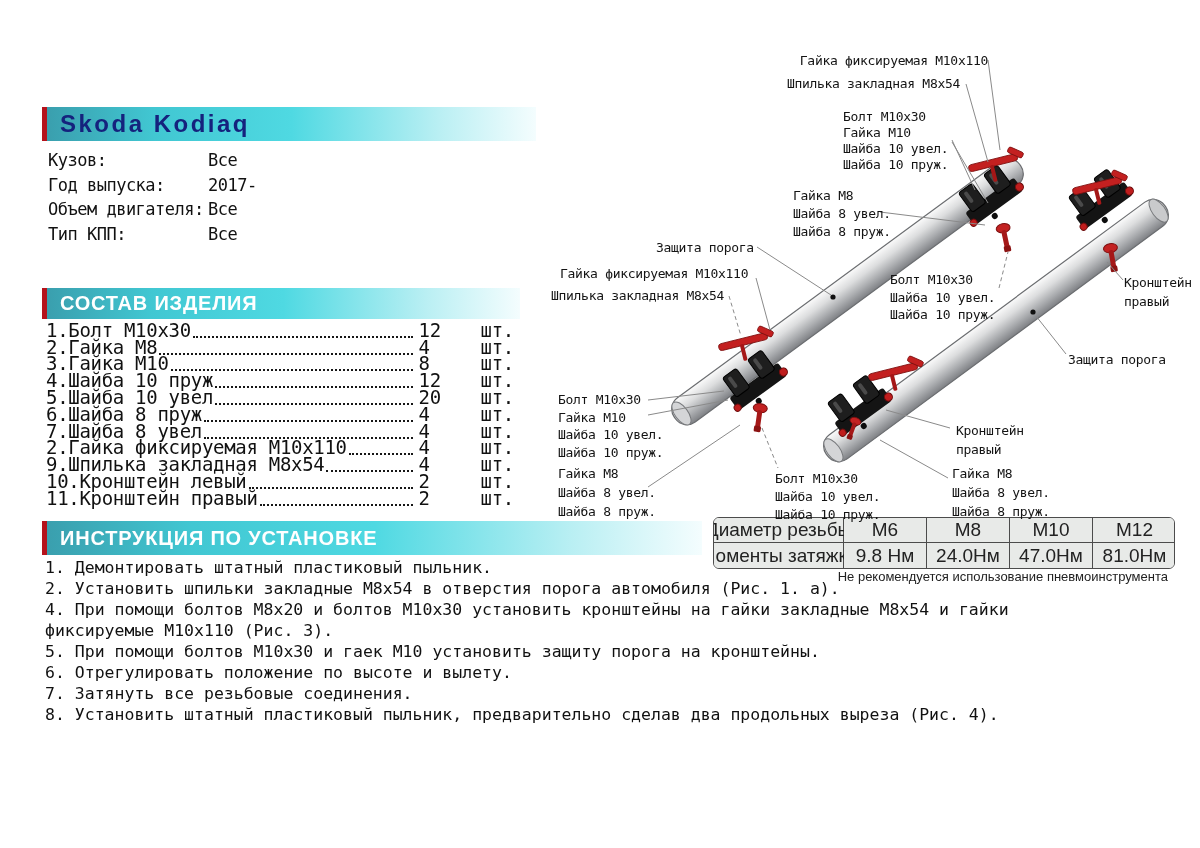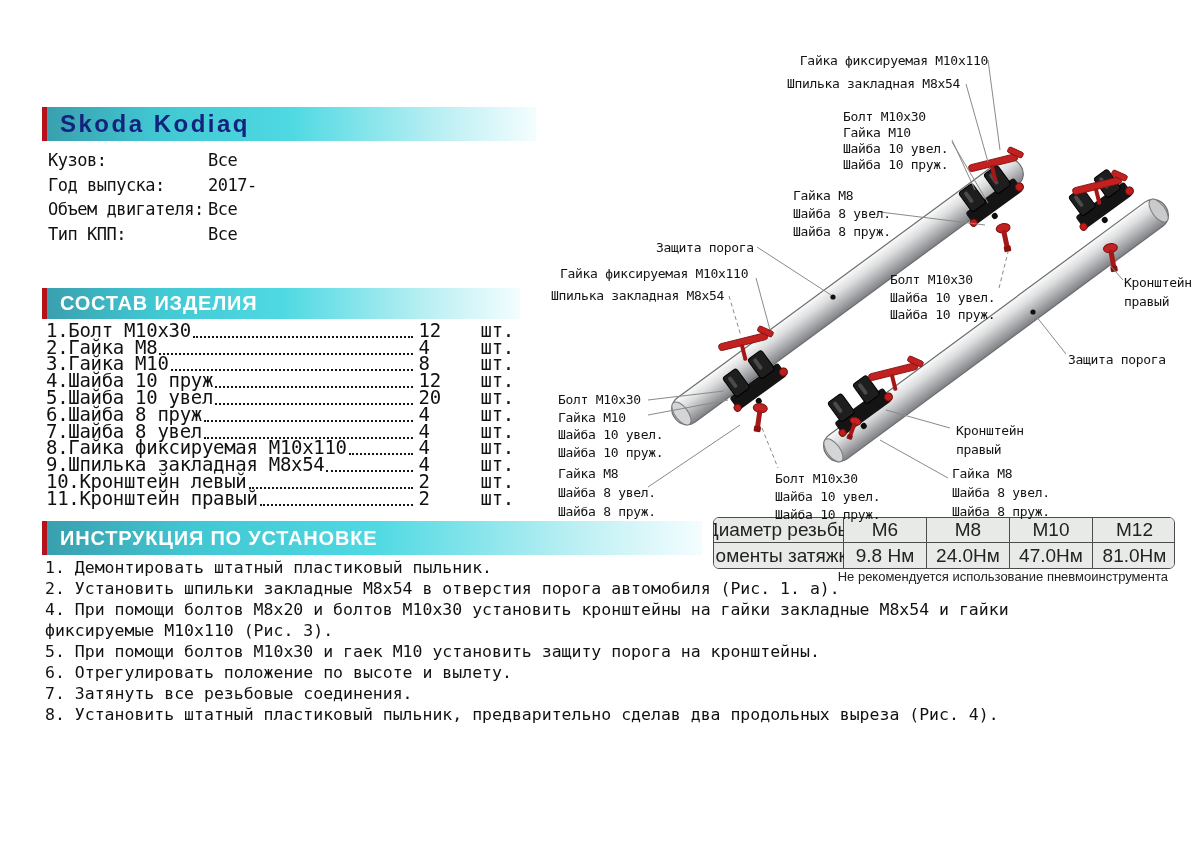--- a/index.html
+++ b/index.html
@@ -214,21 +214,21 @@
       </div>
 
       <div class="prow">
         <span class="pname">7.Шайба 8 увел</span>
         <span class="pdots"></span>
         <span class="pqty">4</span>
         <span class="punit">шт.</span>
       </div>
 
       <div class="prow">
-        <span class="pname">8.Гайка фиксируемая М10х110</span>
+        <span class="pname">2.Гайка фиксируемая М10х110</span>
         <span class="pdots"></span>
         <span class="pqty">4</span>
         <span class="punit">шт.</span>
       </div>
 
       <div class="prow">
         <span class="pname">9.Шпилька закладная М8х54</span>
         <span class="pdots"></span>
         <span class="pqty">4</span>
         <span class="punit">шт.</span>

